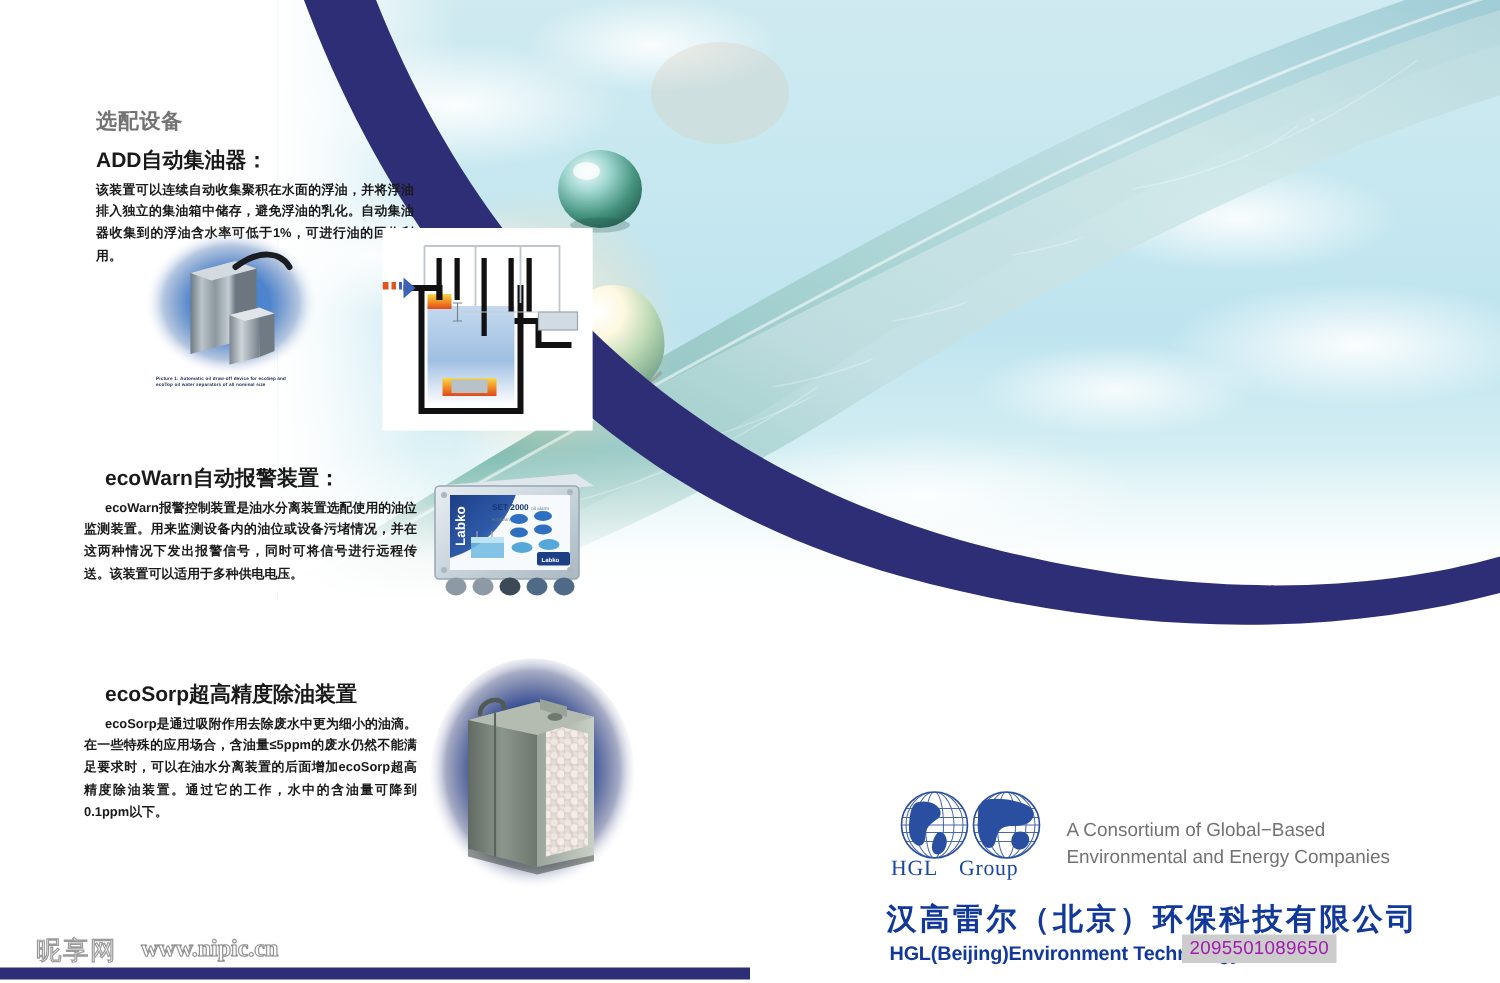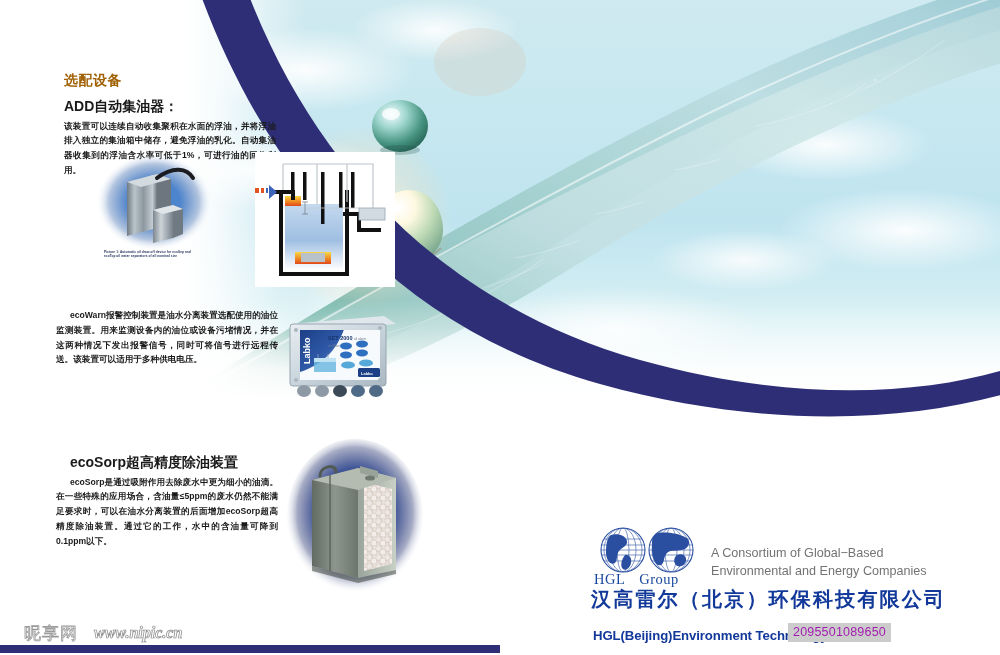--- a/index.html
+++ b/index.html
@@ -37,21 +37,21 @@
   .arc-wrap{position:absolute;left:0;top:0;width:1000px;height:655px;}
 
   
   .bottom-bar{position:absolute;left:0;top:645px;width:500px;height:8px;background:#2e2e77;}
 
   
   .textcol{position:absolute;left:0;top:0;width:300px;height:655px;}
 
   .sec-title{
     position:absolute;left:64px;top:72px;
-    font-size:14px;font-weight:bold;color:#a16207;letter-spacing:.5px;
+    font-size:14px;font-weight:bold;color:#737373;letter-spacing:.5px;
   }
   .blk{position:absolute;color:#1a1a1a;}
   .blk .h{font-size:14px;font-weight:bold;line-height:1.55;margin:0 0 1px 0;}
   .blk .p{font-size:8.6px;font-weight:bold;line-height:1.72;margin:0;text-align:justify;}
   .blk .p.ind{text-indent:14px;}
 
   #blk-add{left:64px;top:96px;width:212px;}
   #blk-warn{left:56px;top:308px;width:222px;}
   #blk-sorp{left:56px;top:452px;width:222px;}
 
@@ -68,21 +68,21 @@
   .schematic{position:absolute;left:255px;top:152px;width:140px;height:135px;background:#fff;}
 
   
   .brand{position:absolute;left:591px;top:527px;width:400px;height:115px;}
   .brand-tag{
     position:absolute;left:120px;top:17px;
     font-size:12.6px;line-height:1.45;color:#737373;font-weight:normal;
     white-space:pre-line;
   }
   .brand-cn{
-    position:absolute;left:0px;top:59px;
+    position:absolute;left:0px;top:72px;
     font-size:20px;font-weight:bold;color:#12399a;letter-spacing:2.2px;
     white-space:nowrap;
   }
   .brand-en{
     position:absolute;left:2px;top:101px;
     font-size:13.2px;font-weight:bold;color:#12399a;letter-spacing:-.1px;
     white-space:nowrap;
   }
   .logo-txt{
     position:absolute;left:3px;top:44px;width:112px;text-align:left;
@@ -92,21 +92,21 @@
   .logo-txt span{display:inline-block;}
   .logo-txt .g2{margin-left:14px;}
 
   
   .wm-left{
     position:absolute;left:8px;top:620px;width:240px;height:28px;
   }
   .wm-left .wm-url{
     position:absolute;left:86px;top:4px;
     font-family:"Liberation Serif","DejaVu Serif",serif;
-    font-style:italic;font-size:16px;font-weight:bold;
+    font-size:16px;font-weight:bold;
     color:#ffffff;
     -webkit-text-stroke:.7px #8f8f8f;
     text-shadow:0 0 1px #9a9a9a;
   }
   .wm-left .wm-cn{
     position:absolute;left:0;top:2px;
     font-size:17px;font-weight:normal;color:#ffffff;letter-spacing:1px;margin-left:16px;
     -webkit-text-stroke:.8px #9a9a9a;
   }
   .wm-right{
@@ -245,20 +245,21 @@
   <div class="textcol">
 
     <div class="sec-title">选配设备</div>
 
     <div class="blk" id="blk-add">
       <p class="h">ADD自动集油器：</p>
       <p class="p">该装置可以连续自动收集聚积在水面的浮油，并将浮油排入独立的集油箱中储存，避免浮油的乳化。自动集油器收集到的浮油含水率可低于1%，可进行油的回收利用。</p>
     </div>
 
     <div class="blk" id="blk-warn">
+      <p class="h" style="text-indent:14px;">ecoWarn自动报警装置：</p>
       <p class="p ind">ecoWarn报警控制装置是油水分离装置选配使用的油位监测装置。用来监测设备内的油位或设备污堵情况，并在这两种情况下发出报警信号，同时可将信号进行远程传送。该装置可以适用于多种供电电压。</p>
     </div>
 
     <div class="blk" id="blk-sorp">
       <p class="h" style="text-indent:14px;">ecoSorp超高精度除油装置</p>
       <p class="p ind">ecoSorp是通过吸附作用去除废水中更为细小的油滴。在一些特殊的应用场合，含油量≤5ppm的废水仍然不能满足要求时，可以在油水分离装置的后面增加ecoSorp超高精度除油装置。通过它的工作，水中的含油量可降到0.1ppm以下。</p>
     </div>
   </div>
 
   <div class="photo-glow" style="left:95px;top:152px;width:118px;height:100px;">

